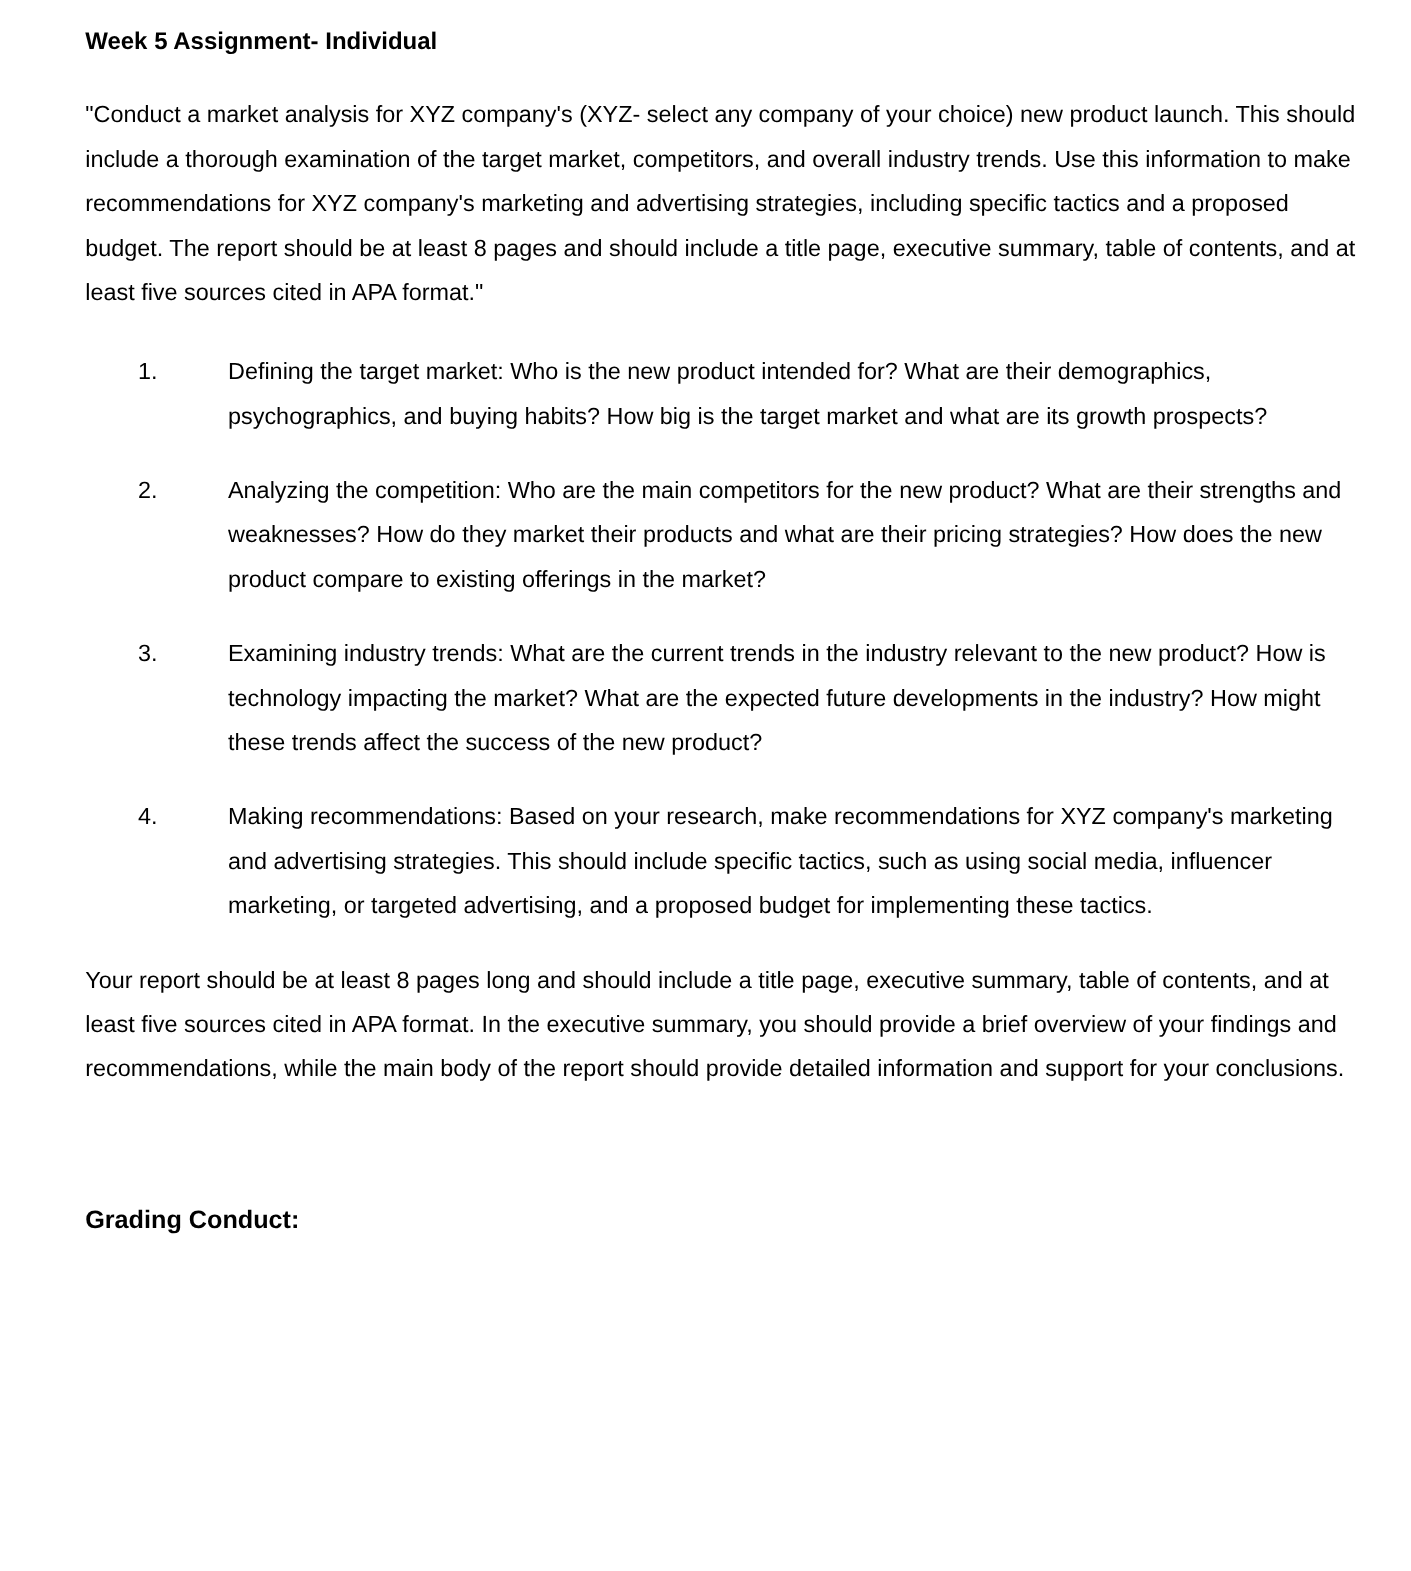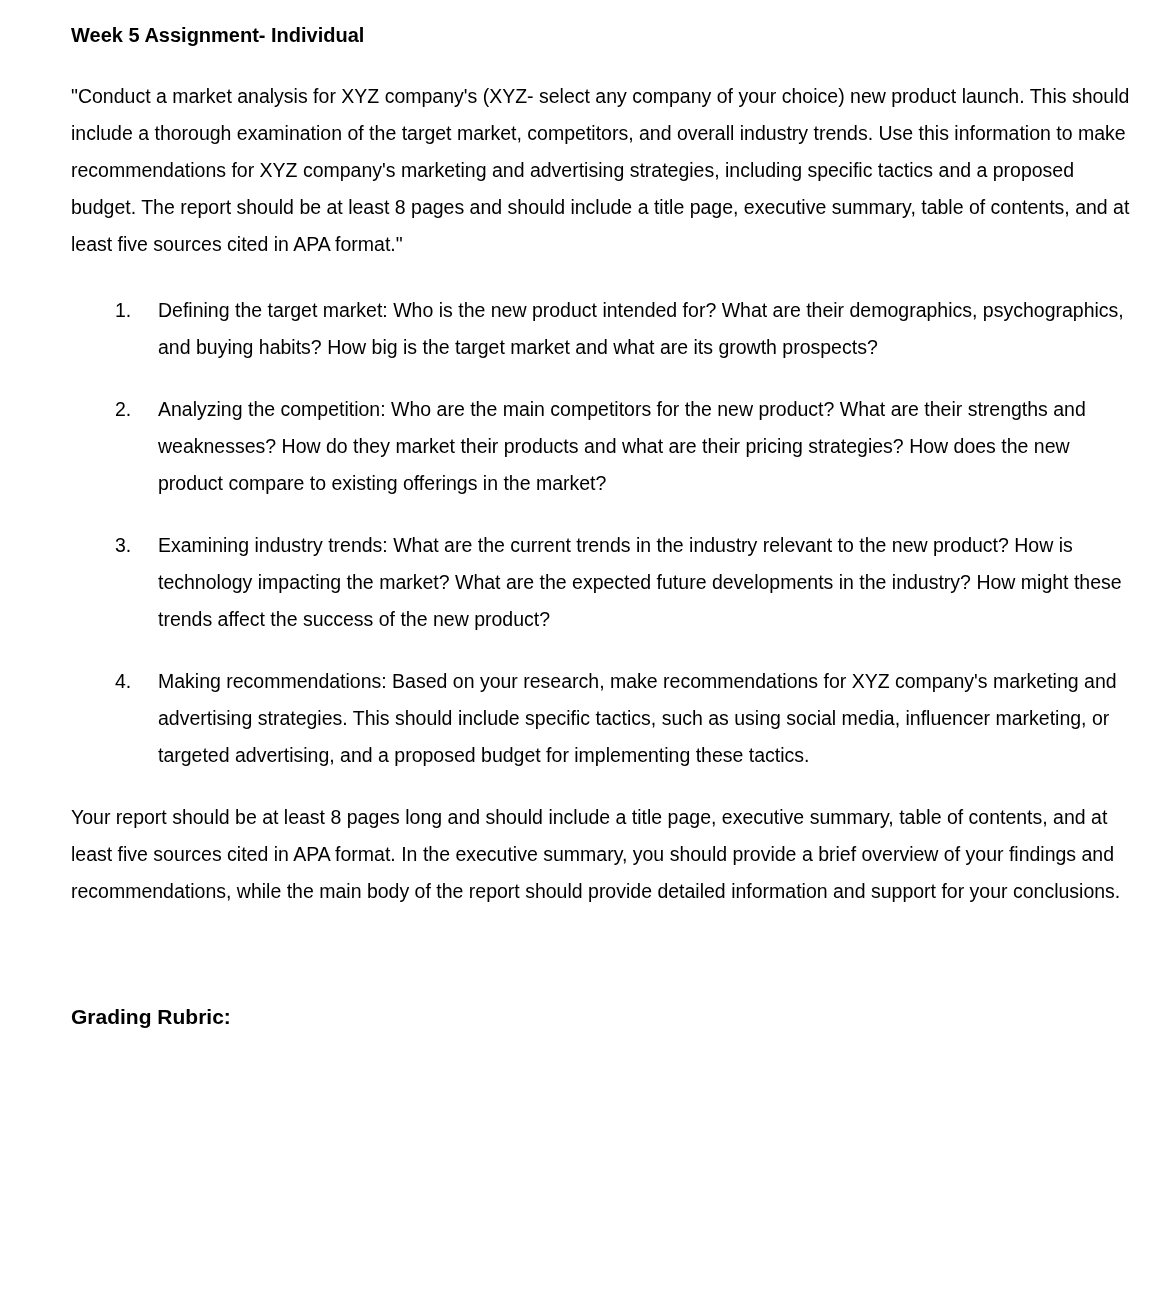--- a/index.html
+++ b/index.html
@@ -40,20 +40,21 @@
     line-height: 37px;
   }
   .step .num {
     flex: 0 0 auto;
     width: 43px;
     margin-left: 44px;
     text-align: left;
   }
   .step .txt {
     flex: 1 1 auto;
+    margin-left: 32px;
   }
   .grading-heading {
     font-size: 21px;
     font-weight: bold;
     margin: 92px 0 0 0;
     line-height: 30px;
   }
 </style>
 </head>
 <body>
@@ -79,15 +80,15 @@
       <span class="txt">Examining industry trends: What are the current trends in the industry relevant to the new product? How is technology impacting the market? What are the expected future developments in the industry? How might these trends affect the success of the new product?</span>
     </li>
     <li class="step">
       <span class="num">4.</span>
       <span class="txt">Making recommendations: Based on your research, make recommendations for XYZ company's marketing and advertising strategies. This should include specific tactics, such as using social media, influencer marketing, or targeted advertising, and a proposed budget for implementing these tactics.</span>
     </li>
   </ol>
 
   <p class="para">Your report should be at least 8 pages long and should include a title page, executive summary, table of contents, and at least five sources cited in APA format. In the executive summary, you should provide a brief overview of your findings and recommendations, while the main body of the report should provide detailed information and support for your conclusions.</p>
 
-  <h2 class="grading-heading">Grading Rubric:</h2>
+  <h2 class="grading-heading">Grading Conduct:</h2>
 
 </div>
 
 </body></html>

